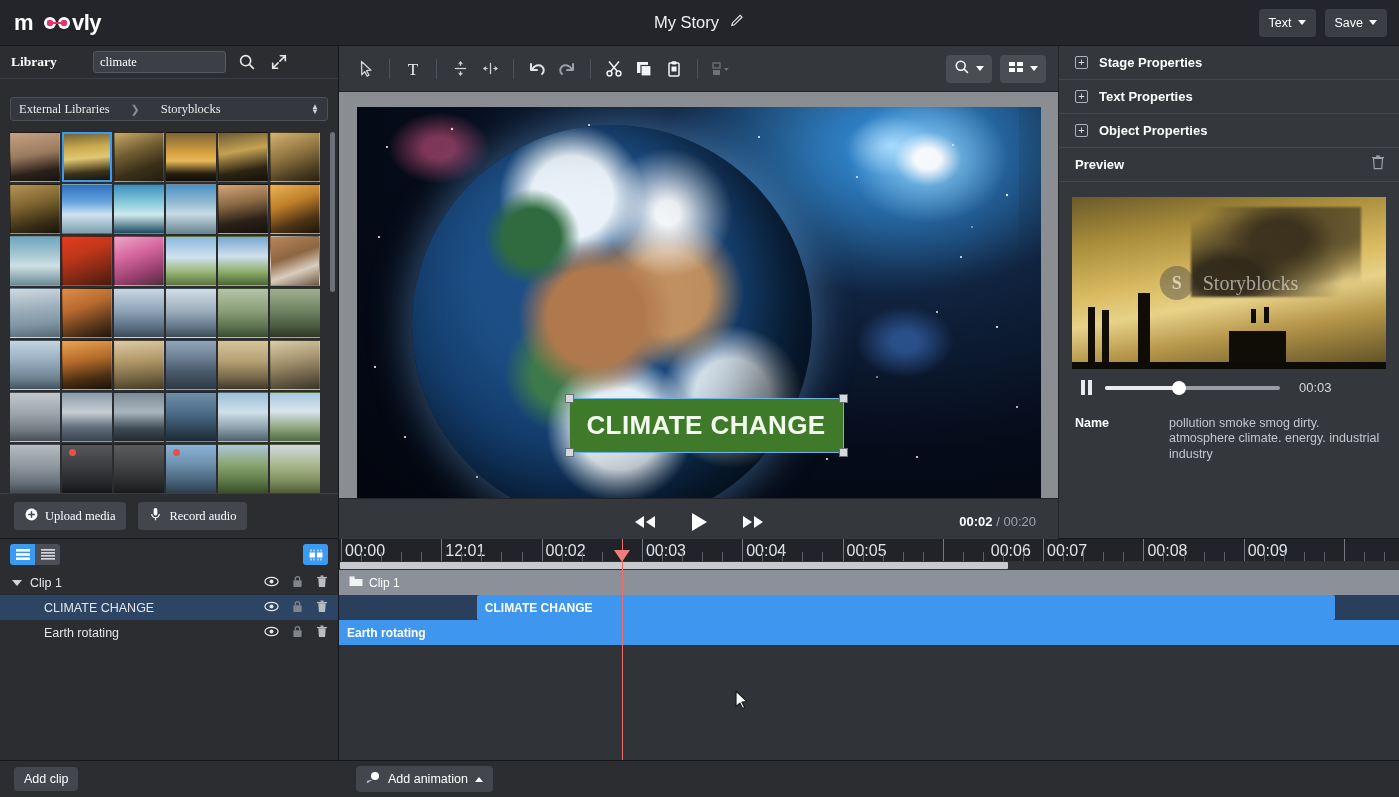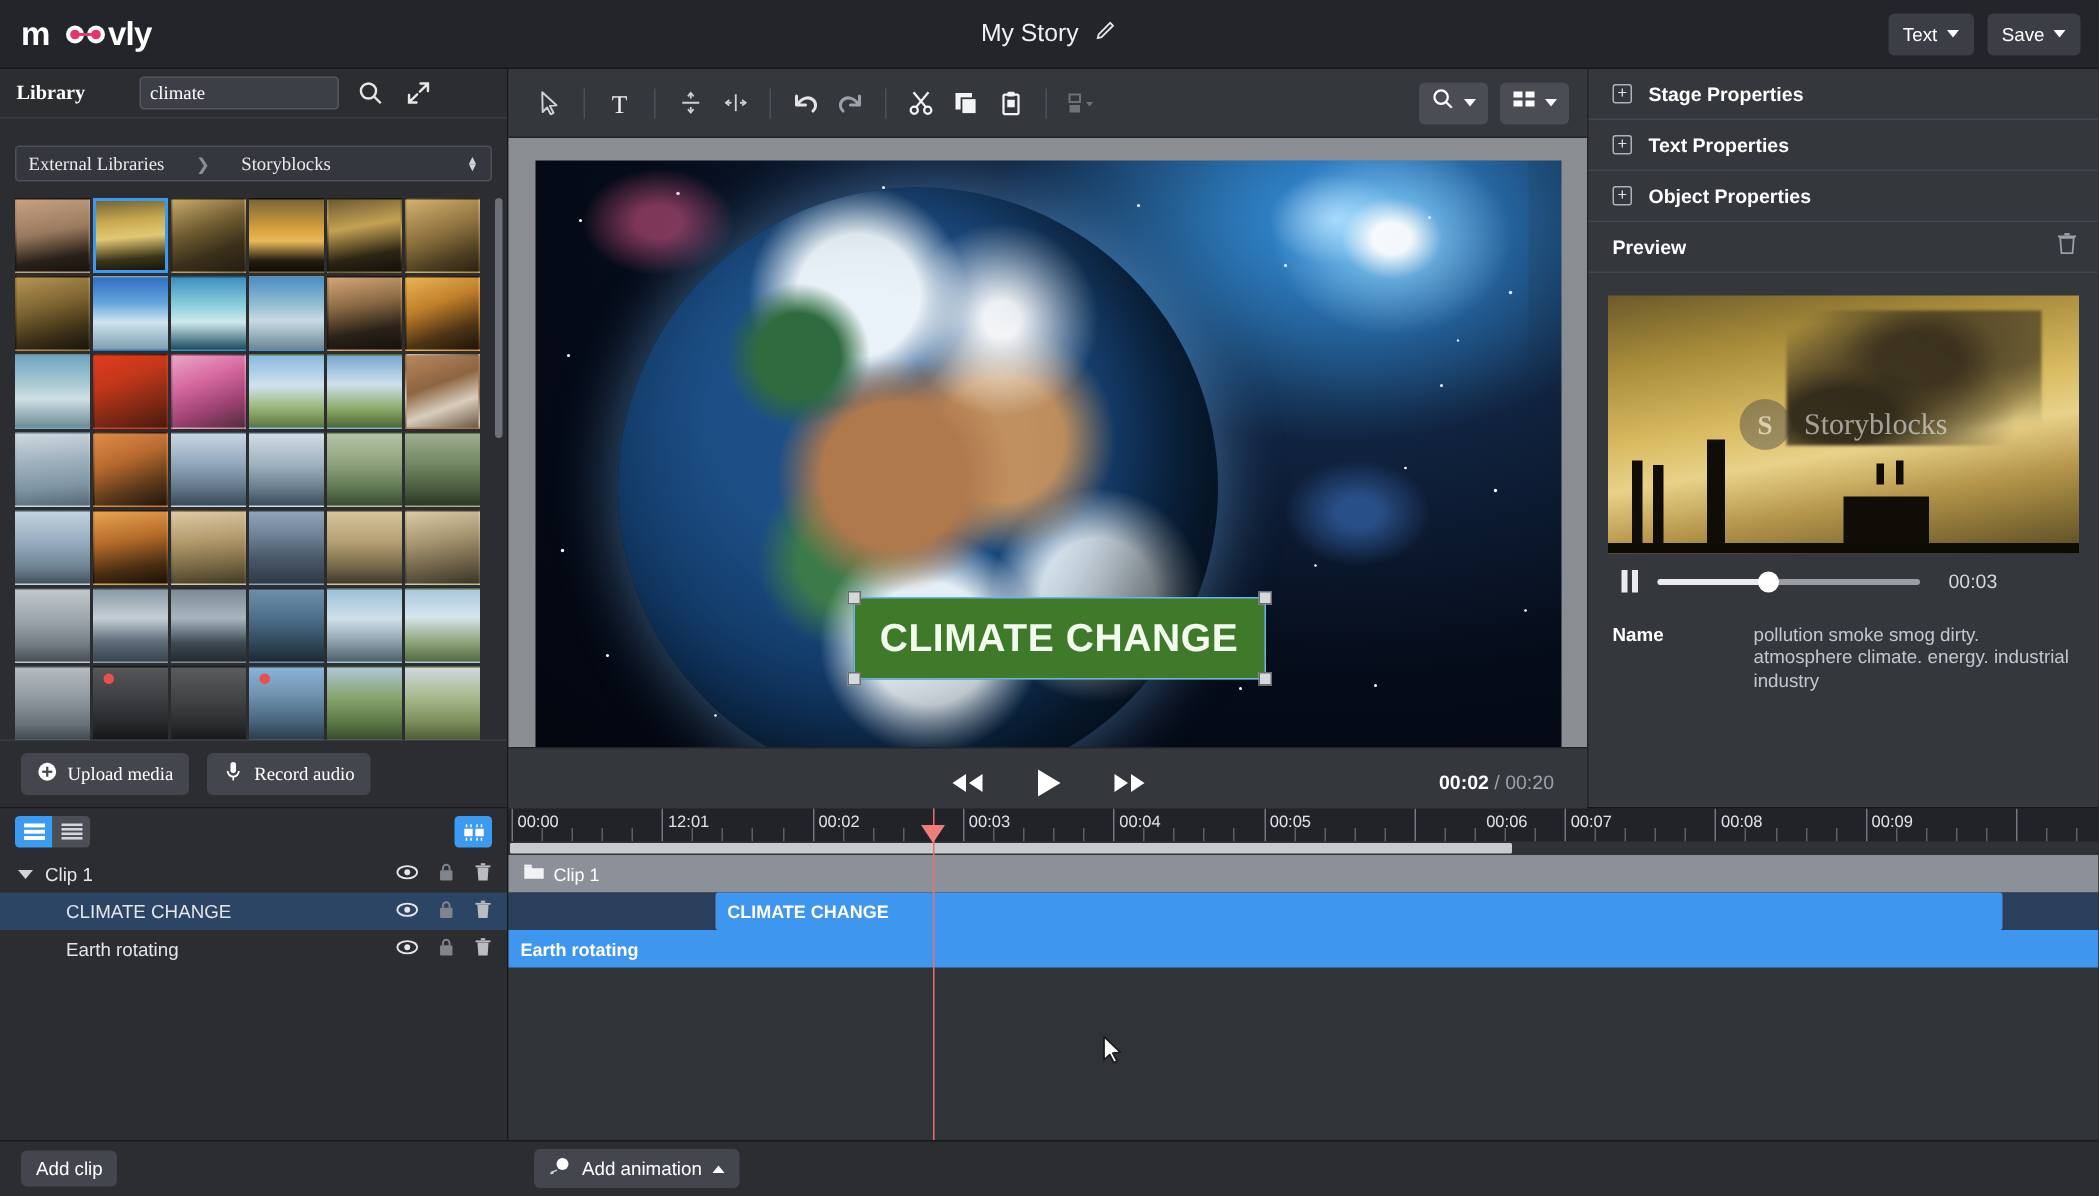--- a/index.html
+++ b/index.html
@@ -213,21 +213,21 @@
   .layer-row.selected { background: #2d4564; }
   .layer-row .lr-name { margin-left: 0; }
   .layer-row .lr-icons { margin-left: auto; display: flex; gap: 13px; align-items: center; }
   .tri { width: 0; height: 0; border-left: 5px solid transparent; border-right: 5px solid transparent; border-top: 6px solid #d0d3d7; margin-right: 8px; }
   .indent { padding-left: 44px; }
 
   .tl-right { flex: 1 1 auto; display: flex; flex-direction: column; position: relative; min-width: 0; }
   .ruler { height: 22px; flex: 0 0 22px; background: #212328; position: relative; overflow: hidden; }
   .rtick { position: absolute; top: 0; width: 1px; height: 22px; background: #72767d; }
   .rtick.minor { top: 13px; height: 9px; background: #5b5f66; }
-  .rlabel { position: absolute; top: 3px; font-size: 11px; color: #dfe2e6; padding-left: 4px; }
+  .rlabel { position: absolute; top: 3px; font-size: 16px; color: #dfe2e6; padding-left: 4px; }
   .tl-scroll { height: 9px; flex: 0 0 9px; background: #2f3237; position: relative; }
   .tl-scroll .thumb2 { position: absolute; left: 1px; top: 1px; height: 7px; background: #c7cace; border-radius: 1px; }
   .tl-tracks { flex: 1 1 auto; position: relative; background: #303338; }
   .track-clip { height: 25px; background: #8b9099; display: flex; align-items: center; padding-left: 10px; font-size: 12px; color: #fff; gap: 6px; }
   .track-row { height: 25px; position: relative; }
   .track-row.alt { background: #2a3f5c; }
   .bar {
     position: absolute; top: 0; height: 25px; background: #3f96ef; color: #fff;
     font-size: 12px; font-weight: bold; display: flex; align-items: center; padding-left: 8px;
     border-radius: 2px;

